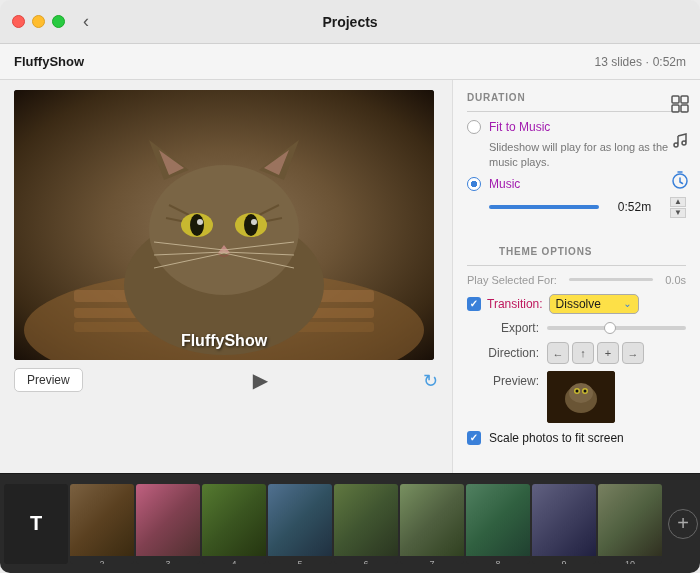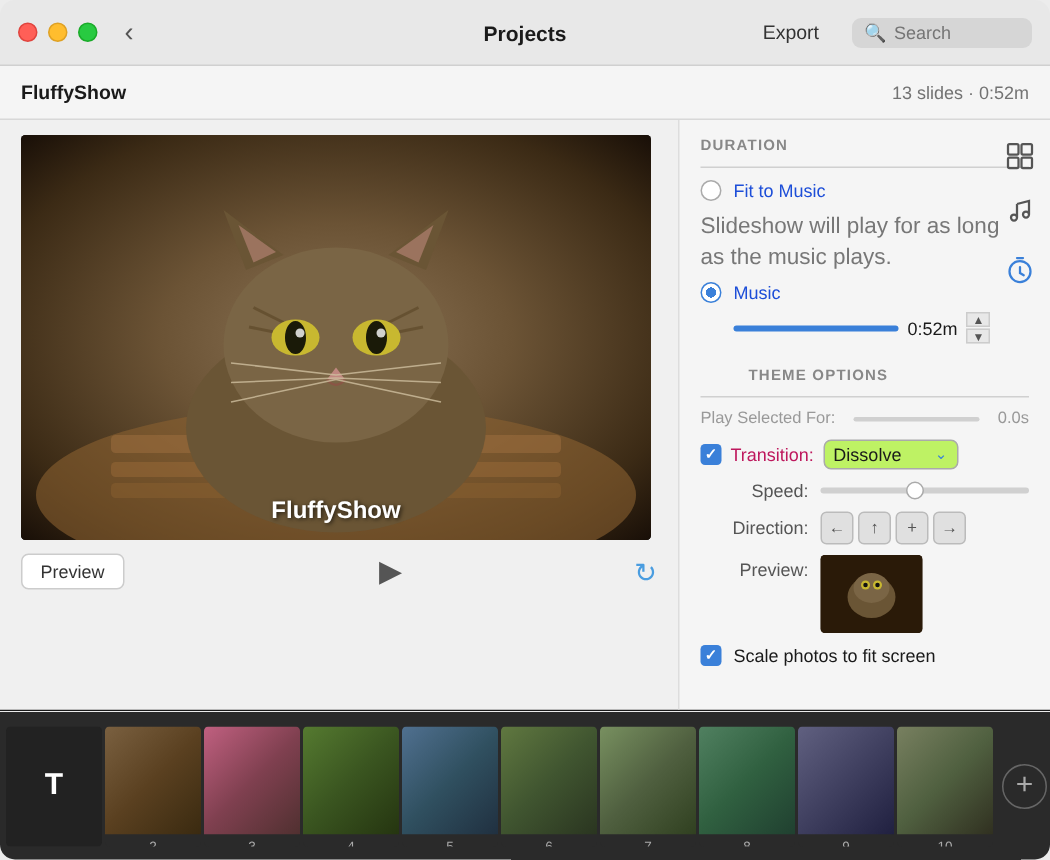--- a/index.html
+++ b/index.html
@@ -226,35 +226,37 @@
       background: white;
       flex-shrink: 0;
     }
     .radio-btn.selected {
       border-color: #3a80d9;
       background: radial-gradient(circle at 50%, #3a80d9 40%, white 41%);
     }
 
     .option-text {
       font-size: 12px;
-      color: #1d4ed8;
+      color: #a21caf;
     }
     .option-subtext {
-      font-size: 15px;
+      font-size: 11px;
       color: #777;
+      margin-left: 22px;
       margin-bottom: 6px;
       line-height: 1.4;
     }
 
     .duration-row {
       display: flex;
       align-items: center;
       margin-left: 22px;
-      margin-bottom: 16px;
+      margin-bottom: 28px;
       gap: 6px;
+      justify-content: space-between;
     }
 
     .duration-slider {
       width: 110px;
       height: 4px;
       background: #3a80d9;
       border-radius: 2px;
       position: relative;
     }
 
@@ -325,21 +327,21 @@
       font-size: 10px;
       font-weight: 700;
     }
 
     .theme-label {
       font-size: 12px;
       color: #be185d;
     }
 
     .dropdown {
-      background: #bef264;
+      background: #fde047;
       border: 1px solid #aaa;
       border-radius: 5px;
       padding: 2px 6px;
       font-size: 12px;
       color: #1a1a1a;
       display: flex;
       align-items: center;
       gap: 4px;
       cursor: pointer;
       min-width: 90px;
@@ -544,27 +546,20 @@
 <body>
 
 <div class="titlebar">
   <div class="traffic-lights">
     <div class="traffic-light tl-red"></div>
     <div class="traffic-light tl-yellow"></div>
     <div class="traffic-light tl-green"></div>
   </div>
   <button class="back-btn">‹</button>
   <span class="titlebar-title">Projects</span>
-  <div class="titlebar-right">
-    <button class="export-btn">Export</button>
-    <div class="search-bar">
-      <span class="search-icon-svg">🔍</span>
-      <input class="search-input" type="text" placeholder="Search" style="">
-    </div>
-  </div>
 </div>
 
 <div class="project-bar">
   <span class="project-name">FluffyShow</span>
   <span class="project-meta">13 slides · 0:52m</span>
 </div>
 
 <div style="display:flex; height: calc(573px - 44px - 36px - 100px);">
 
   <div class="preview-area">
@@ -676,21 +671,21 @@
           <span class="checkbox-check">✓</span>
         </div>
         <span class="theme-label">Transition:</span>
         <div class="dropdown">
           <span>Dissolve</span>
           <span class="dropdown-arrow">⌄</span>
         </div>
       </div>
 
       <div class="speed-row">
-        <span class="param-label">Speed:</span>
+        <span class="param-label">Export:</span>
         <div class="speed-track">
           <div class="speed-thumb"></div>
         </div>
       </div>
 
       <div class="direction-row">
         <span class="param-label">Direction:</span>
         <div class="dir-btns">
           <button class="dir-btn">←</button>
           <button class="dir-btn">↑</button>

